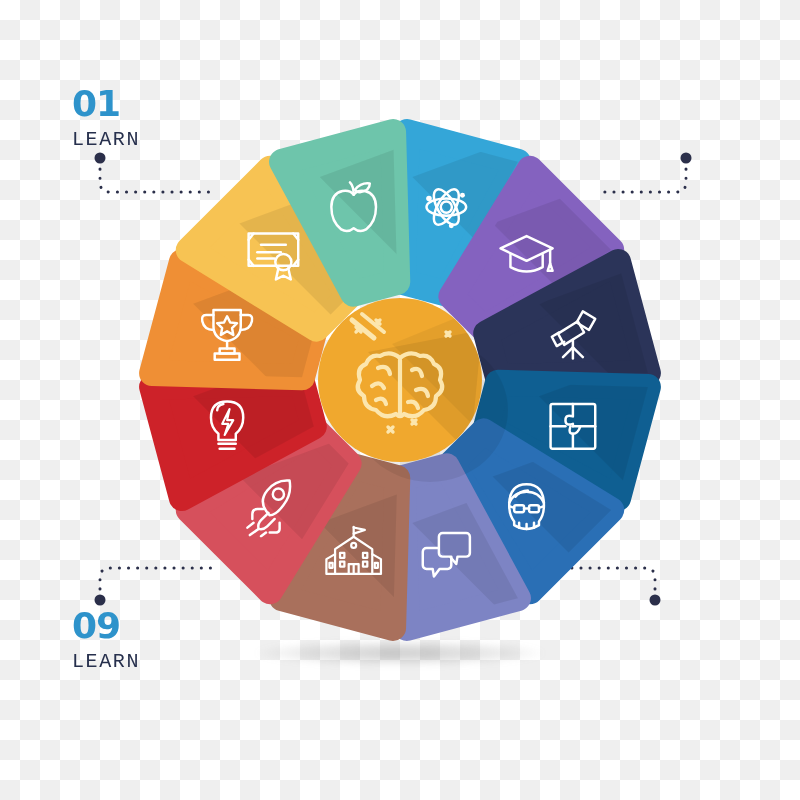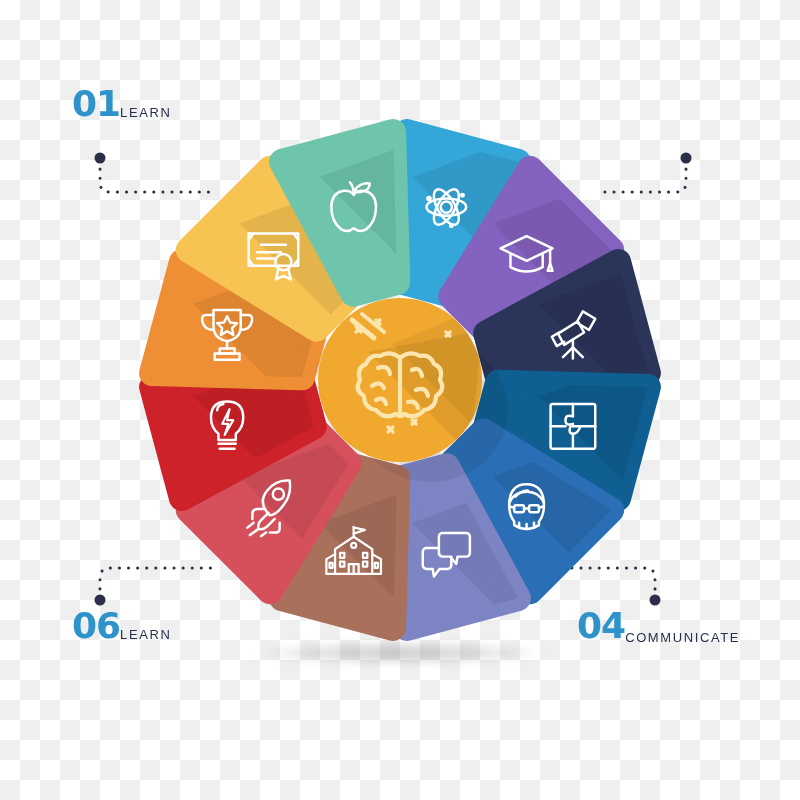--- a/index.html
+++ b/index.html
@@ -22,38 +22,38 @@
       linear-gradient(45deg, #efefef 25%, transparent 25%, transparent 75%, #efefef 75%, #efefef),
       linear-gradient(45deg, #efefef 25%, transparent 25%, transparent 75%, #efefef 75%, #efefef);
     background-size: 40px 40px;
     background-position: 0 0, 20px 20px;
   }
 
   
   .step-label {
     position: absolute;
     display: flex;
-    flex-direction: row;
+    flex-direction: column;
     line-height: 1;
     user-select: none;
   }
   .step-num {
     font-family: "DejaVu Sans", sans-serif;
     font-weight: 700;
     font-size: 36px;
     letter-spacing: -1px;
     color: #2e93cb;
   }
   .step-name {
-    font-family: Liberation Sans, sans-serif;
+    font-family: Liberation Mono, monospace;
     font-weight: 400;
-    font-size: 13px;
+    font-size: 20px;
     letter-spacing: 1.6px;
     color: #27304d;
-    margin-top: 20px;
+    margin-top: 8px;
     white-space: nowrap;
   }
   .lbl-01 { left: 72px;  top: 86px;  align-items: flex-start; }
   .lbl-02 { right: 72px; top: 86px;  align-items: flex-end;   }
   .lbl-03 { left: 72px;  top: 608px; align-items: flex-start; }
   .lbl-04 { right: 60px; top: 608px; align-items: flex-end;   }
   .lbl-02 .step-num, .lbl-04 .step-num { text-align: right; }
 
   
   #connectors {
@@ -112,26 +112,22 @@
       <circle cx="100" cy="600" r="5.5"></circle>
       <circle cx="655" cy="600" r="5.5"></circle>
     </g>
   </svg>
 
   <div class="step-label lbl-01">
     <span class="step-num">01</span>
     <span class="step-name">LEARN</span>
   </div>
   <div class="step-label lbl-03">
-    <span class="step-num">06</span>
+    <span class="step-num">09</span>
     <span class="step-name">LEARN</span>
-  </div>
-  <div class="step-label lbl-04">
-    <span class="step-num">04</span>
-    <span class="step-name">COMMUNICATE</span>
   </div>
 
   <div id="ground-shadow"></div>
 
   <svg id="wheel" viewBox="0 0 800 800">
     <defs>
 
       <symbol id="ic-atom" viewBox="0 0 100 100">
         <g fill="none" stroke="#fff" stroke-width="4" stroke-linecap="round">
           <circle cx="50" cy="50" r="9"></circle>

